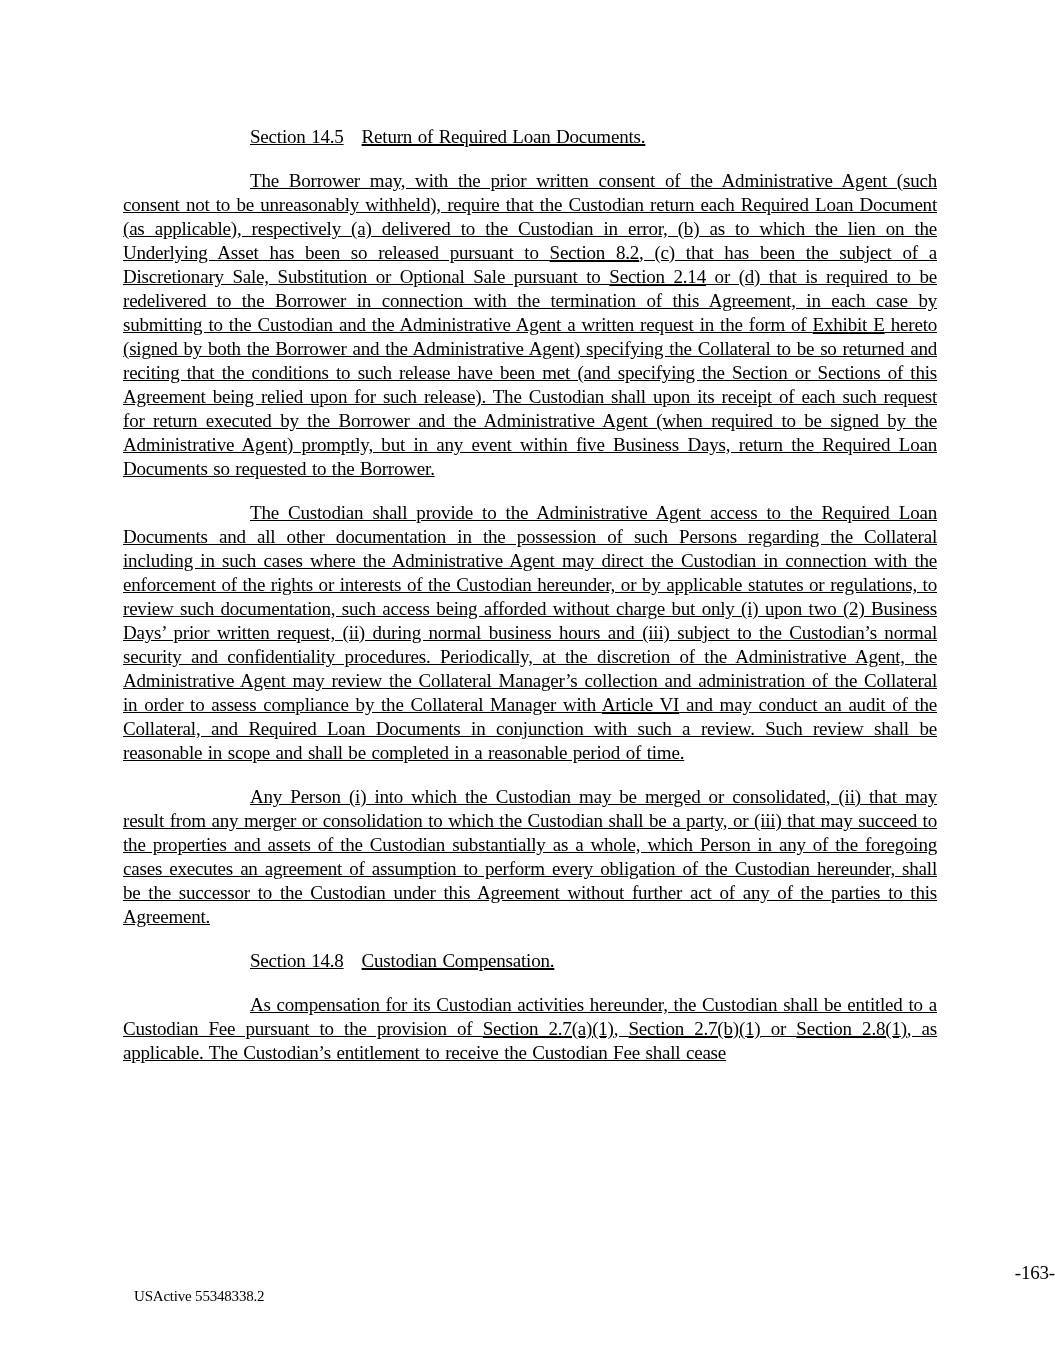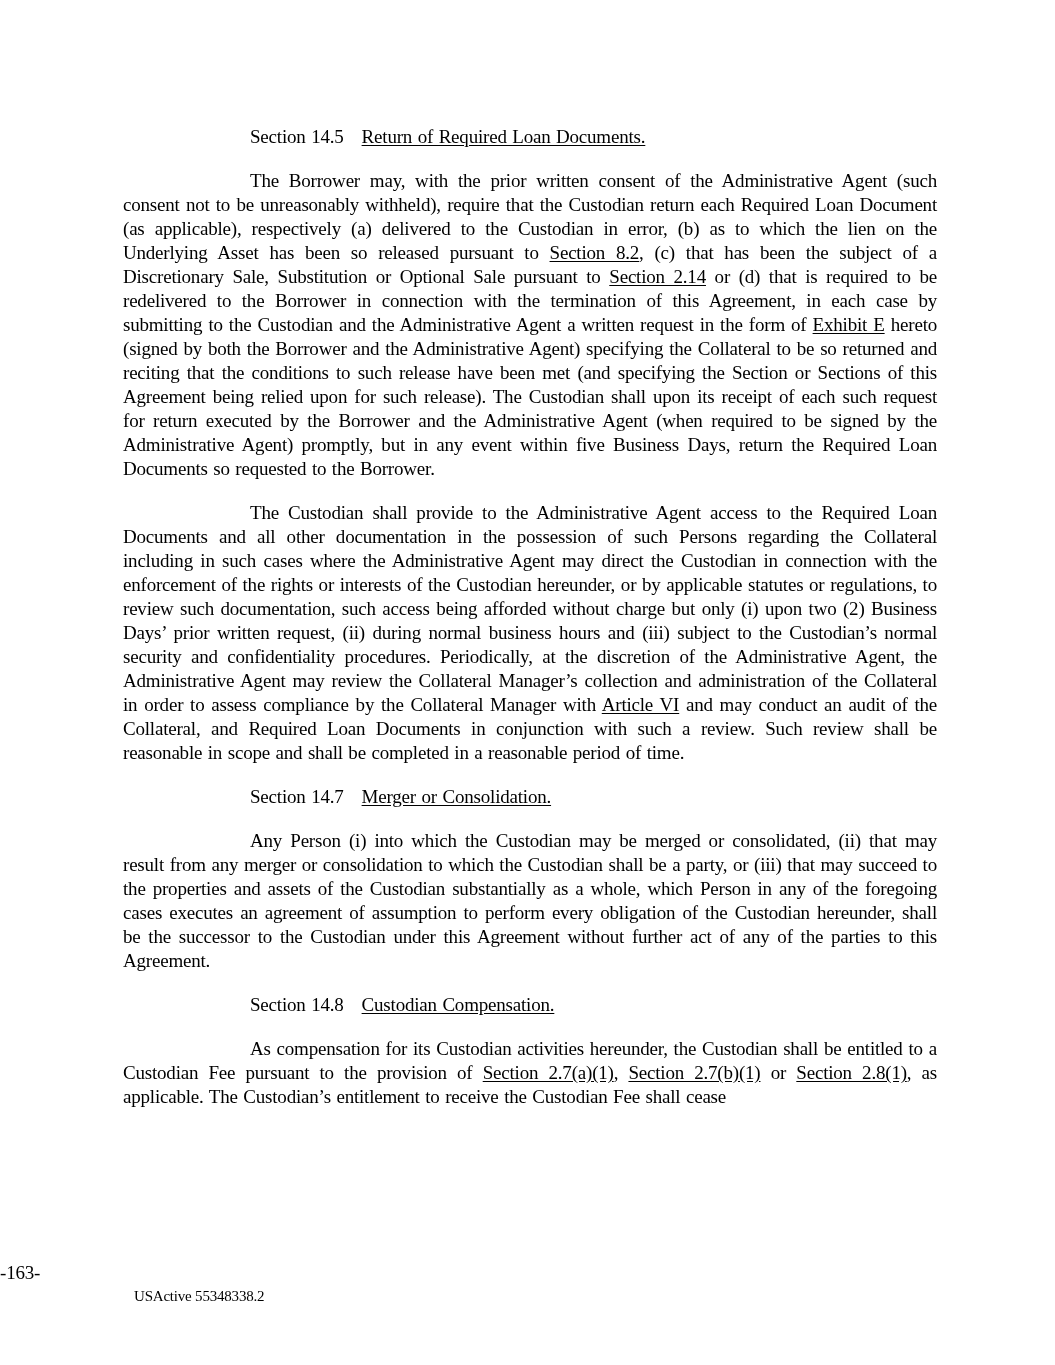--- a/index.html
+++ b/index.html
@@ -24,54 +24,54 @@
     width: 814px;
   }
   .block {
     margin: 0 0 20px 0;
     font-size: 19px;
     line-height: 24px;
     letter-spacing: -0.2px;
     text-align: justify;
     text-indent: 127px;
     word-spacing: 1px;
+    text-decoration: underline;
   }
   .block span.u {
     text-decoration: underline;
     text-underline-offset: 2px;
   }
   .block span.tab {
     display: inline-block;
     width: 18px;
   }
   .footer-page-number {
     position: absolute;
     top: 1262px;
     left: 0;
     right: 0;
-    text-align: left;
+    text-align: right;
     font-size: 19px;
     letter-spacing: -0.2px;
   }
   .footer-doc-id {
     position: absolute;
     top: 1288px;
     left: 134px;
     font-size: 15px;
     letter-spacing: -0.2px;
   }
 </style>
 </head>
 <body>
 
 <div class="page">
   <div class="content">
     <p class="block heading"><span>Section 14.5</span><span class="tab"></span><span class="u">Return of Required Loan Documents.</span></p>
     <p class="block paragraph"><span>The Borrower may, with the prior written consent of the Administrative Agent (such consent not to be unreasonably withheld), require that the Custodian return each Required Loan Document (as applicable), respectively (a) delivered to the Custodian in error, (b) as to which the lien on the Underlying Asset has been so released pursuant to </span><span class="u">Section 8.2</span><span>, (c) that has been the subject of a Discretionary Sale, Substitution or Optional Sale pursuant to </span><span class="u">Section 2.14</span><span> or (d) that is required to be redelivered to the Borrower in connection with the termination of this Agreement, in each case by submitting to the Custodian and the Administrative Agent a written request in the form of </span><span class="u">Exhibit E</span><span> hereto (signed by both the Borrower and the Administrative Agent) specifying the Collateral to be so returned and reciting that the conditions to such release have been met (and specifying the Section or Sections of this Agreement being relied upon for such release).  The Custodian shall upon its receipt of each such request for return executed by the Borrower and the Administrative Agent (when required to be signed by the Administrative Agent) promptly, but in any event within five Business Days, return the Required Loan Documents so requested to the Borrower.</span></p>
     <p class="block paragraph"><span>The Custodian shall provide to the Administrative Agent access to the Required Loan Documents and all other documentation in the possession of such Persons regarding the Collateral including in such cases where the Administrative Agent may direct the Custodian in connection with the enforcement of the rights or interests of the Custodian hereunder, or by applicable statutes or regulations, to review such documentation, such access being afforded without charge but only (i) upon two (2) Business Days’ prior written request, (ii) during normal business hours and (iii) subject to the Custodian’s normal security and confidentiality procedures.  Periodically, at the discretion of the Administrative Agent, the Administrative Agent may review the Collateral Manager’s collection and administration of the Collateral in order to assess compliance by the Collateral Manager with </span><span class="u">Article VI</span><span> and may conduct an audit of the Collateral, and Required Loan Documents in conjunction with such a review.  Such review shall be reasonable in scope and shall be completed in a reasonable period of time.</span></p>
-    <p class="block heading"><span>Section 14.7</span><span class="tab"></span><span class="u">Merger or Consolidation.</span></p>
     <p class="block paragraph"><span>Any Person (i) into which the Custodian may be merged or consolidated, (ii) that may result from any merger or consolidation to which the Custodian shall be a party, or (iii) that may succeed to the properties and assets of the Custodian substantially as a whole, which Person in any of the foregoing cases executes an agreement of assumption to perform every obligation of the Custodian hereunder, shall be the successor to the Custodian under this Agreement without further act of any of the parties to this Agreement.</span></p>
     <p class="block heading"><span>Section 14.8</span><span class="tab"></span><span class="u">Custodian Compensation.</span></p>
     <p class="block paragraph"><span>As compensation for its Custodian activities hereunder, the Custodian shall be entitled to a Custodian Fee pursuant to the provision of </span><span class="u">Section 2.7(a)(1)</span><span>, </span><span class="u">Section 2.7(b)(1)</span><span> or </span><span class="u">Section 2.8(1)</span><span>, as applicable.  The Custodian’s entitlement to receive the Custodian Fee shall cease</span></p>
   </div>
   <div class="footer-page-number">-163-</div>
   <div class="footer-doc-id">USActive 55348338.2</div>
 </div>
 
 </body></html>

